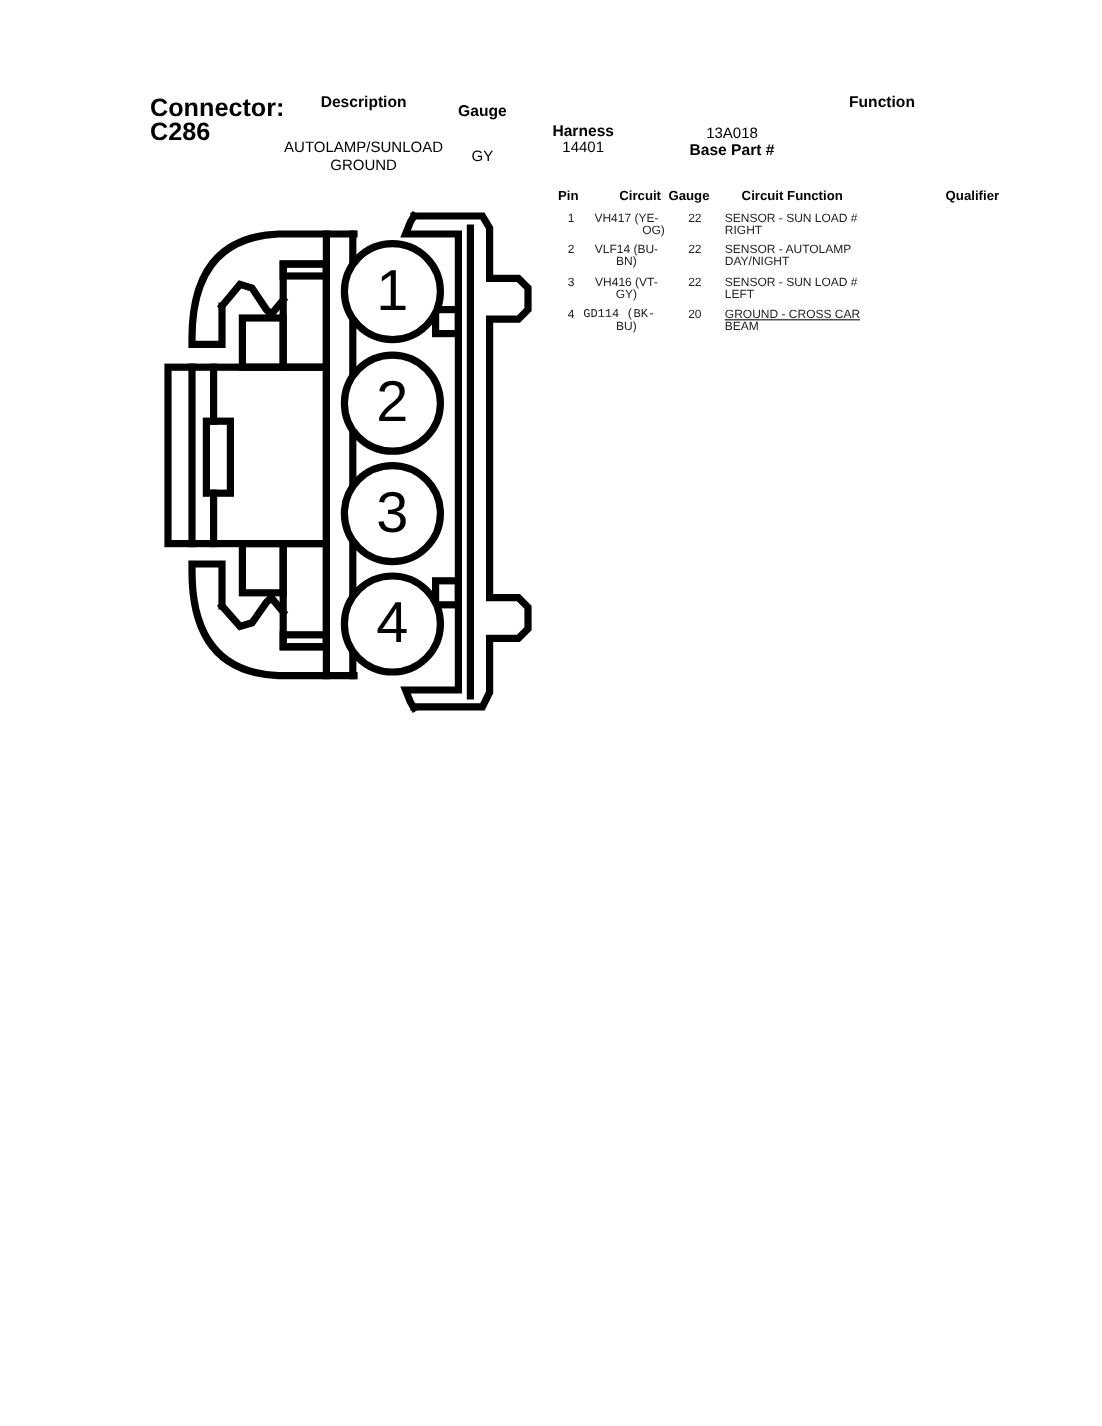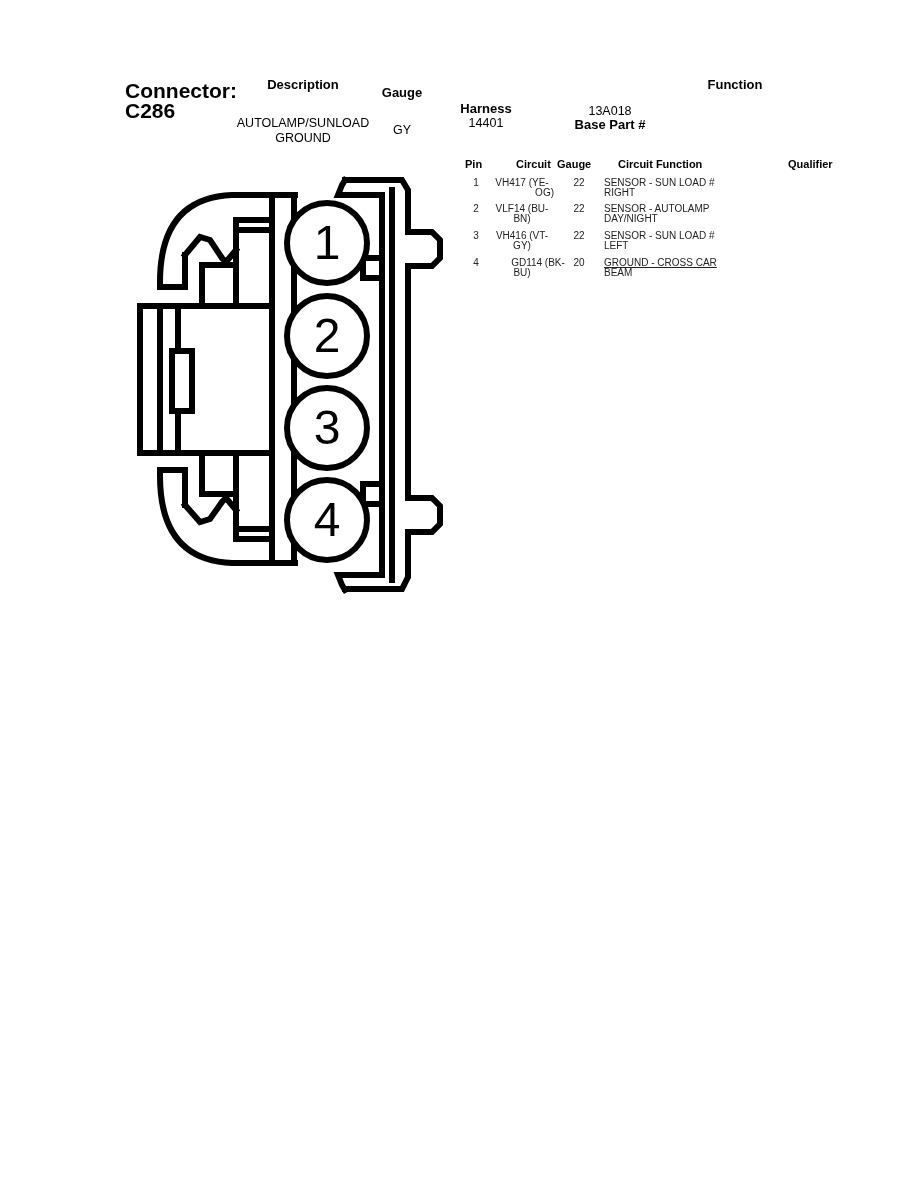--- a/index.html
+++ b/index.html
@@ -61,21 +61,21 @@
 <div class="abs" style="left:460px; top:231px; width:340px; height:22px;">
   <div class="abs td center" style="left:6px; width:20px; top:0;">3</div>
   <div class="abs td center" style="left:30px; width:64px; top:0;text-align:center;">VH416 (VT-</div>
   <div class="abs td center" style="left:30px; width:64px; top:10px;">GY)</div>
   <div class="abs td center" style="left:104px; width:30px; top:0;">22</div>
   <div class="abs td" style="left:144px; top:0;">SENSOR - SUN LOAD #</div>
   <div class="abs td" style="left:144px; top:10px;">LEFT</div>
 </div>
 <div class="abs" style="left:460px; top:258px; width:340px; height:22px;">
   <div class="abs td center" style="left:6px; width:20px; top:0;">4</div>
-  <div class="abs td center" style="left:46px; width:64px; top:0;">GD114 (BK-</div>
+  <div class="abs td center" style="left:24px; width:64px; top:0;font-family:Liberation Mono, monospace;">GD114 (BK-</div>
   <div class="abs td center" style="left:30px; width:64px; top:10px;">BU)</div>
   <div class="abs td center" style="left:104px; width:30px; top:0;">20</div>
   <div class="abs td" style="left:144px; top:0;text-decoration:underline;">GROUND - CROSS CAR</div>
   <div class="abs td" style="left:144px; top:10px;">BEAM</div>
 </div>
 
 <svg width="918" height="1188" viewBox="0 0 918 1188">
   <g fill="none" stroke="#000" stroke-width="6" stroke-linejoin="miter" stroke-linecap="square">
 
     <path d="M 295 195 L 232 195 Q 160 198 160 282 L 160 287 L 185 287 L 185 255"></path>

